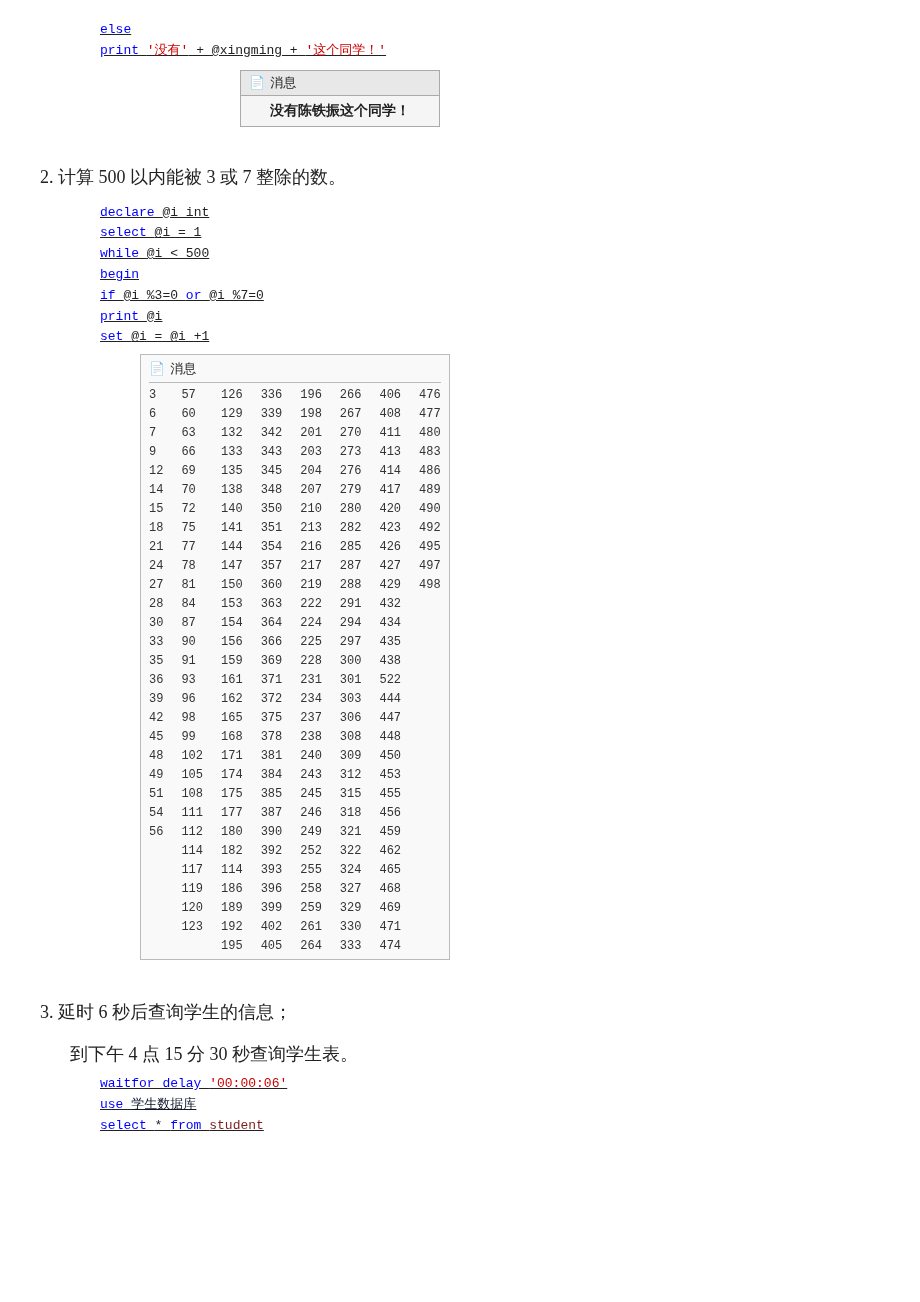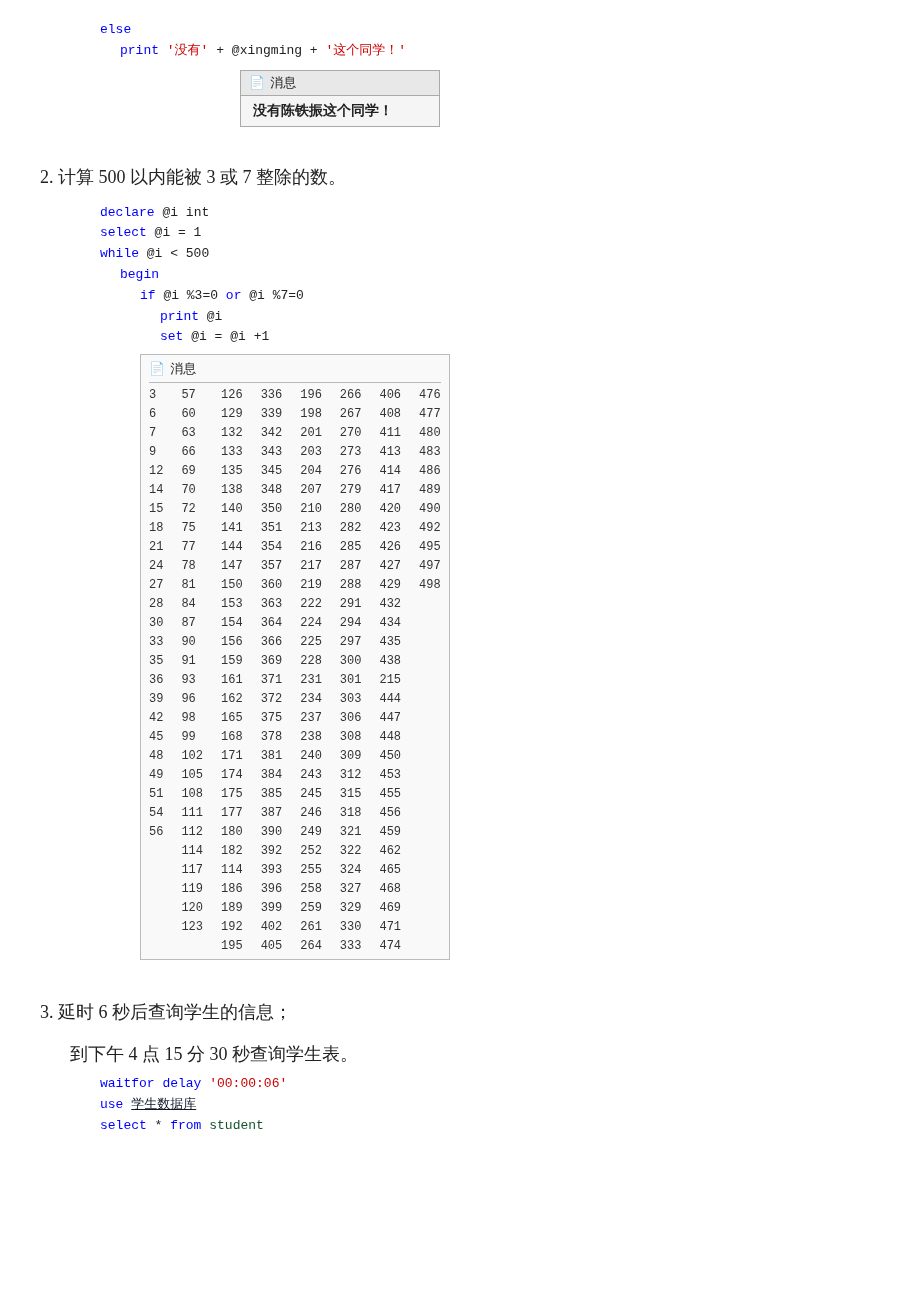--- a/index.html
+++ b/index.html
@@ -15,26 +15,27 @@
 
     .section {
       margin-bottom: 30px;
     }
 
     .code-block {
       font-family: 'Courier New', Consolas, monospace;
       font-size: 13px;
       line-height: 1.6;
       margin-left: 60px;
+      text-decoration: underline;
     }
 
     .kw-blue { color: #00f; }
     .kw-string { color: #c00; }
     .kw-link { color: #0f172a; text-decoration: underline; }
-    .kw-green { color: #14532d; }
+    .kw-green { color: #7f1d1d; }
 
     .section-title {
       font-size: 18px;
       font-weight: normal;
       margin-bottom: 14px;
       color: #222;
     }
 
     .message-box {
       display: inline-flex;
@@ -54,20 +55,21 @@
       font-size: 13px;
       display: flex;
       align-items: center;
       gap: 5px;
     }
 
     .message-box-content {
       padding: 6px 12px;
       font-size: 14px;
       font-weight: bold;
+      text-align: center;
     }
 
     
     .result-area {
       display: inline-flex;
       border: 1px solid #bbb;
       background: #f9f9f9;
       margin-left: 100px;
       margin-top: 6px;
       margin-bottom: 10px;
@@ -96,23 +98,23 @@
       font-family: 'Courier New', monospace;
       color: #333;
     }
 
     .numbers-col {
       display: flex;
       flex-direction: column;
       gap: 1px;
     }
 
-    .indent1 { margin-left: 20px; }
-    .indent2 { margin-left: 40px; }
-    .indent3 { margin-left: 60px; }
+    .indent1 { }
+    .indent2 { }
+    .indent3 { }
 
     .plain-text {
       font-size: 18px;
       margin: 4px 30px;
       line-height: 1.8;
     }
   </style>
 </head>
 <body>
 
@@ -365,21 +367,21 @@
             <div>417</div>
             <div>420</div>
             <div>423</div>
             <div>426</div>
             <div>427</div>
             <div>429</div>
             <div>432</div>
             <div>434</div>
             <div>435</div>
             <div>438</div>
-            <div>215</div>
+            <div>522</div>
             <div>444</div>
             <div>447</div>
             <div>448</div>
             <div>450</div>
             <div>453</div>
             <div>455</div>
             <div>456</div>
             <div>459</div>
             <div>462</div>
             <div>465</div>

